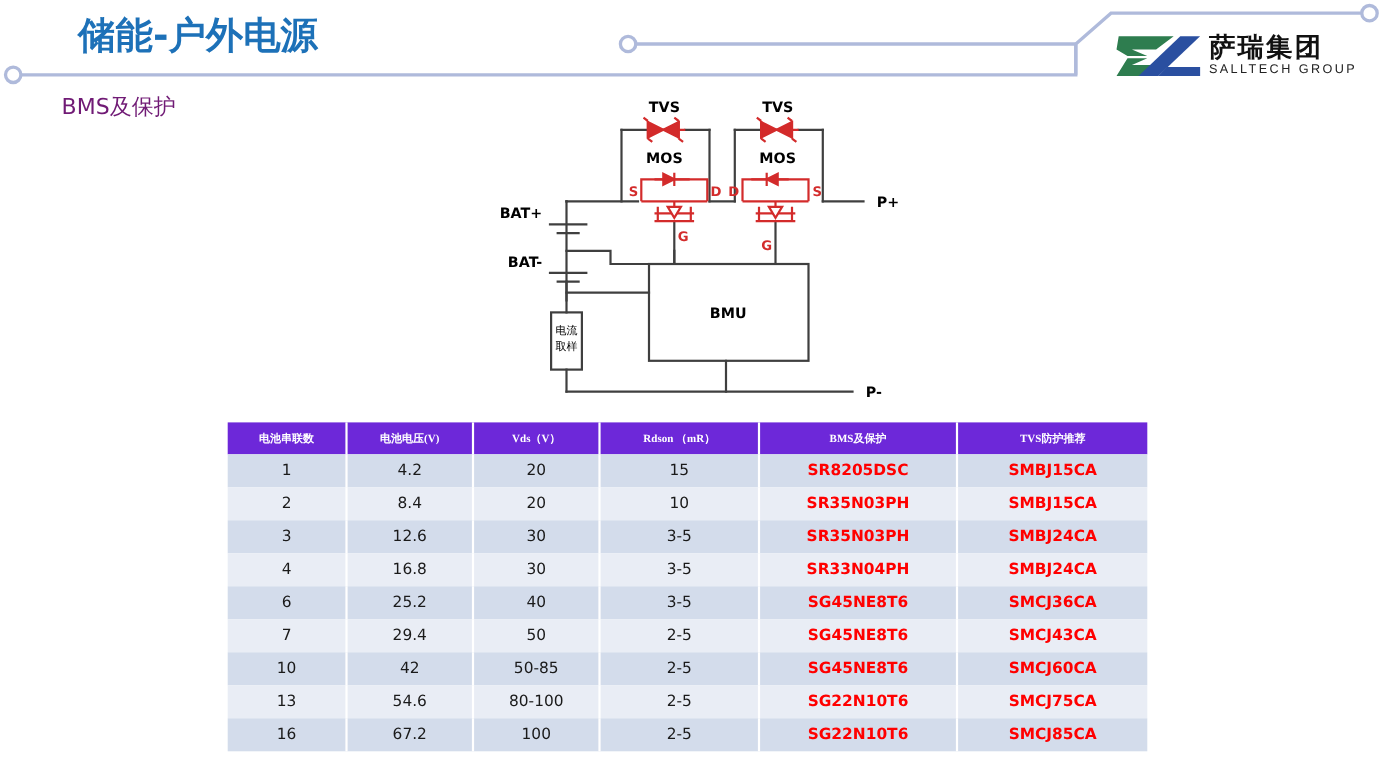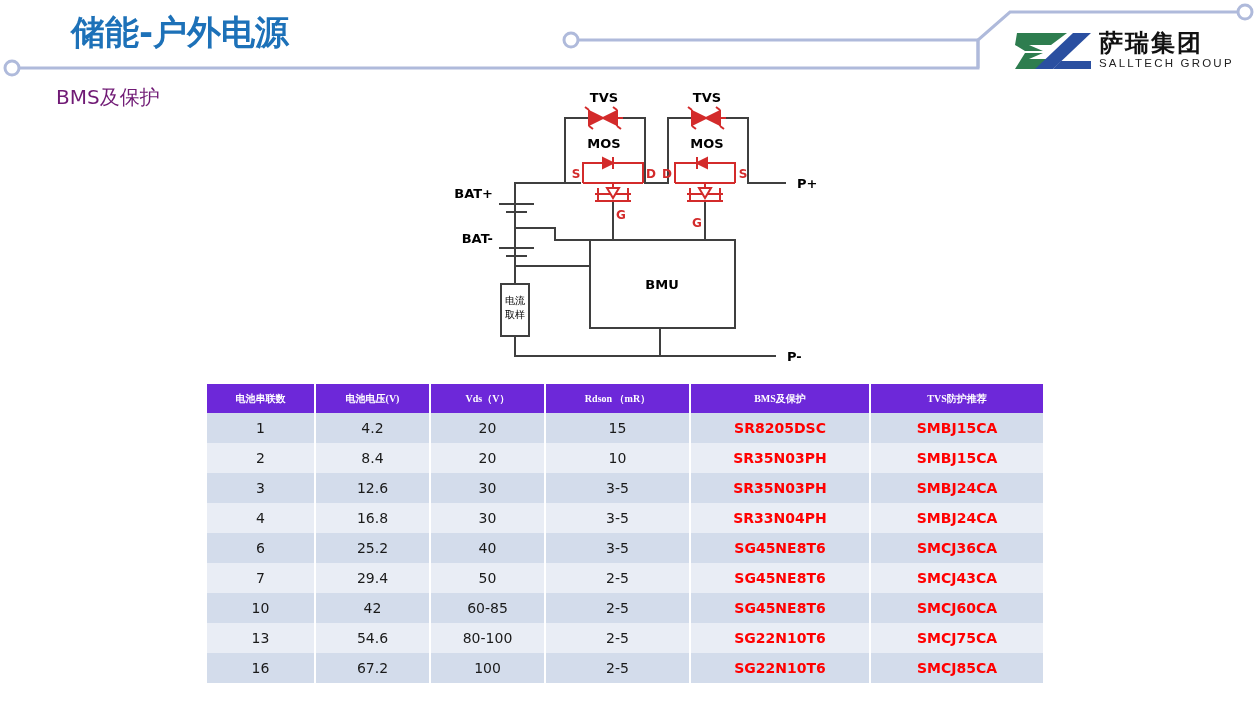--- a/index.html
+++ b/index.html
@@ -296,21 +296,21 @@
         <td>7</td>
         <td>29.4</td>
         <td>50</td>
         <td>2-5</td>
         <td class="part">SG45NE8T6</td>
         <td class="part">SMCJ43CA</td>
       </tr>
       <tr class="odd">
         <td>10</td>
         <td>42</td>
-        <td>60-85</td>
+        <td>50-85</td>
         <td>2-5</td>
         <td class="part">SG45NE8T6</td>
         <td class="part">SMCJ60CA</td>
       </tr>
       <tr class="even">
         <td>13</td>
         <td>54.6</td>
         <td>80-100</td>
         <td>2-5</td>
         <td class="part">SG22N10T6</td>

